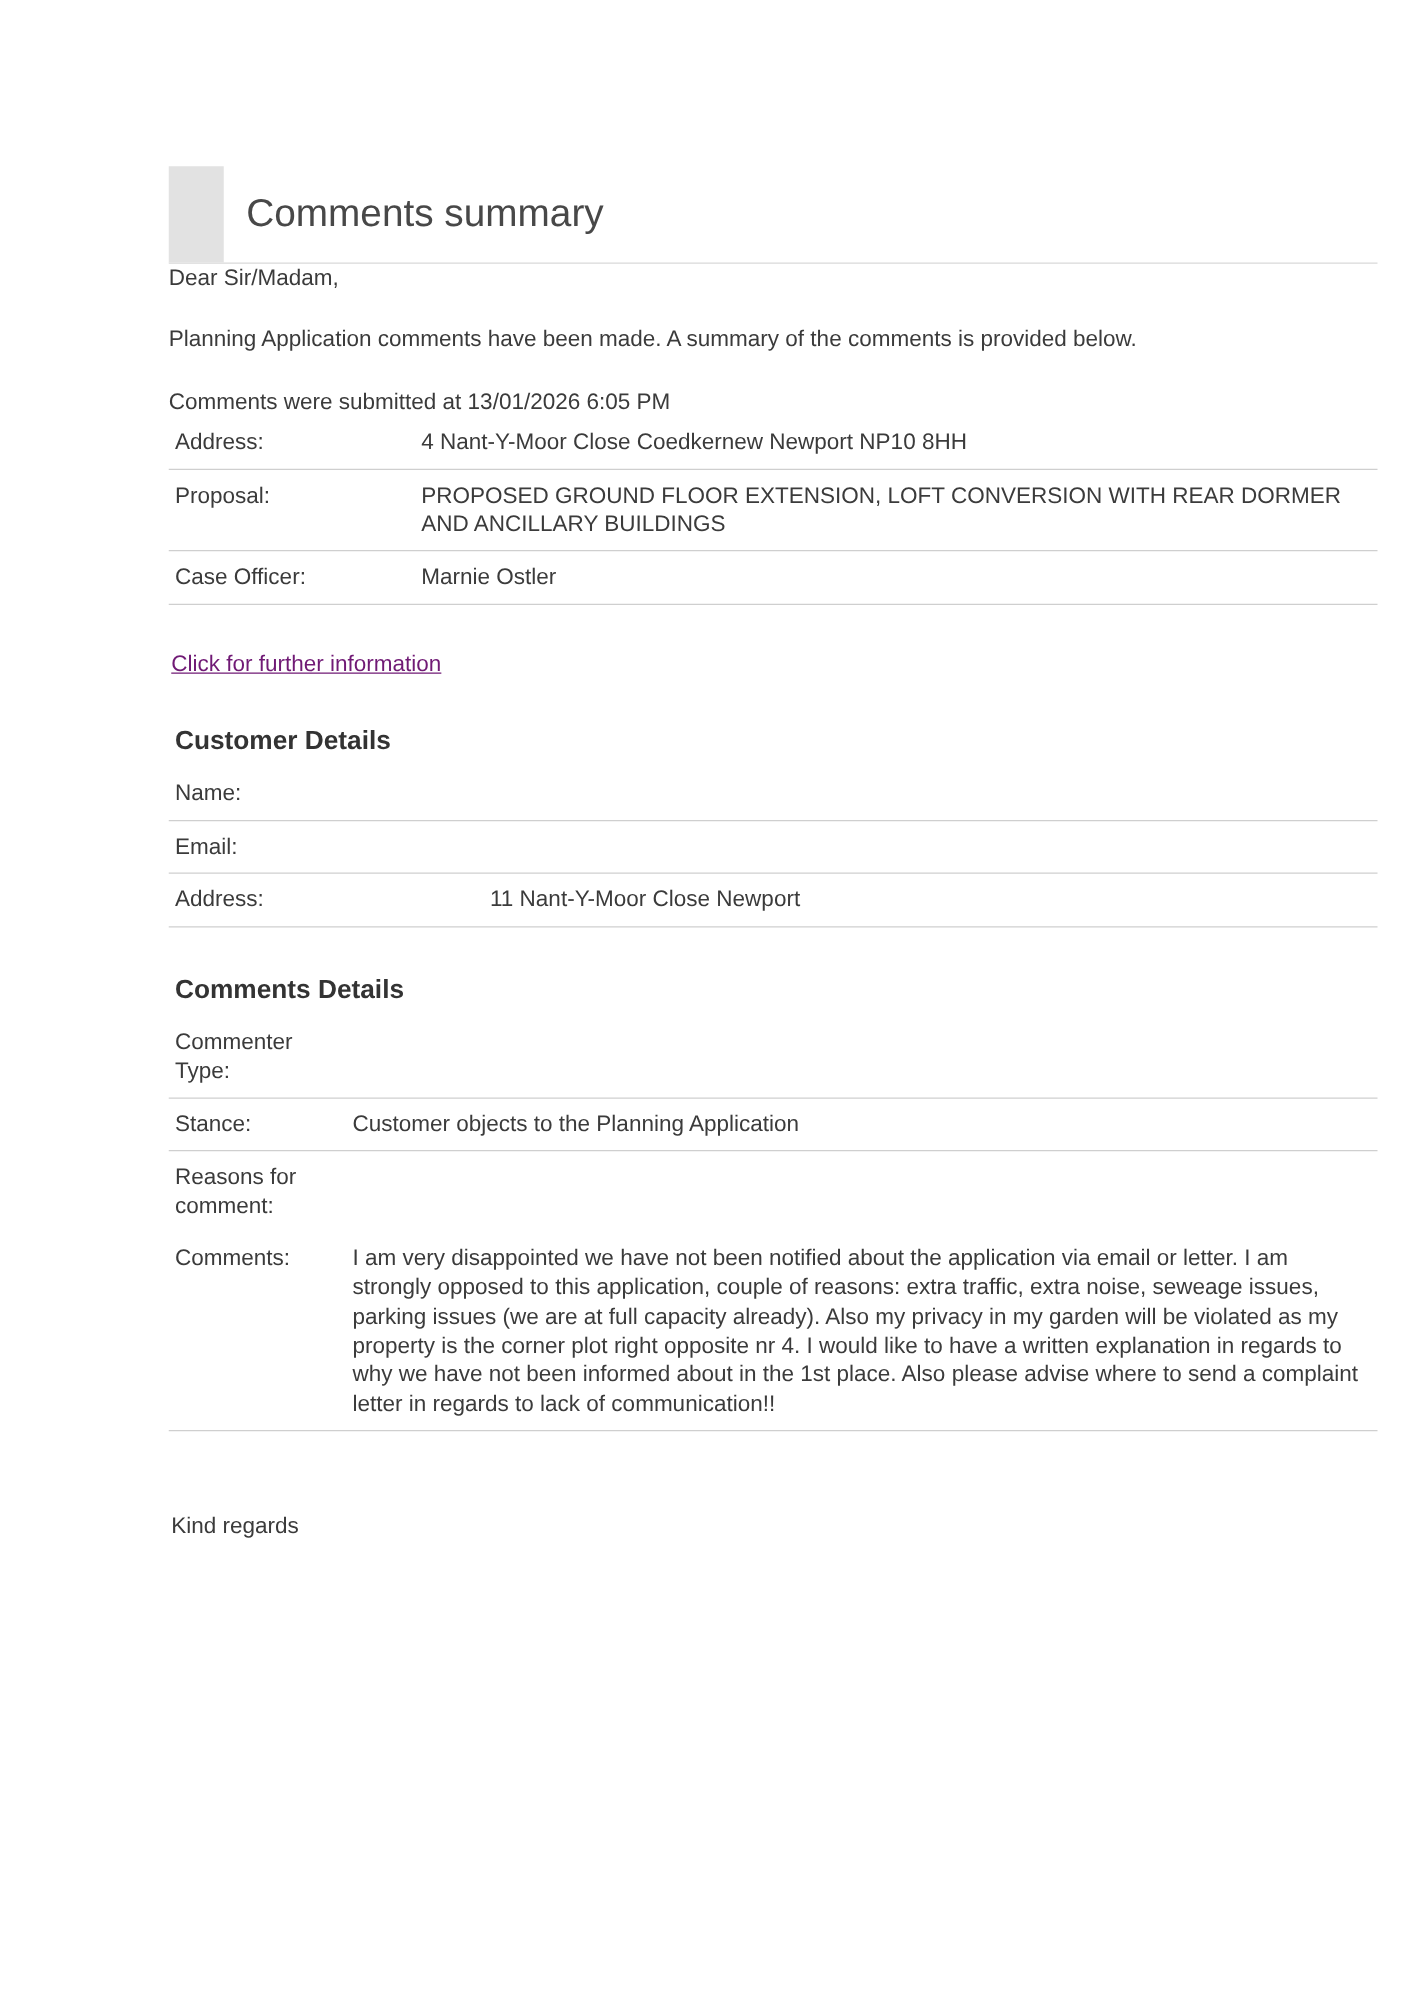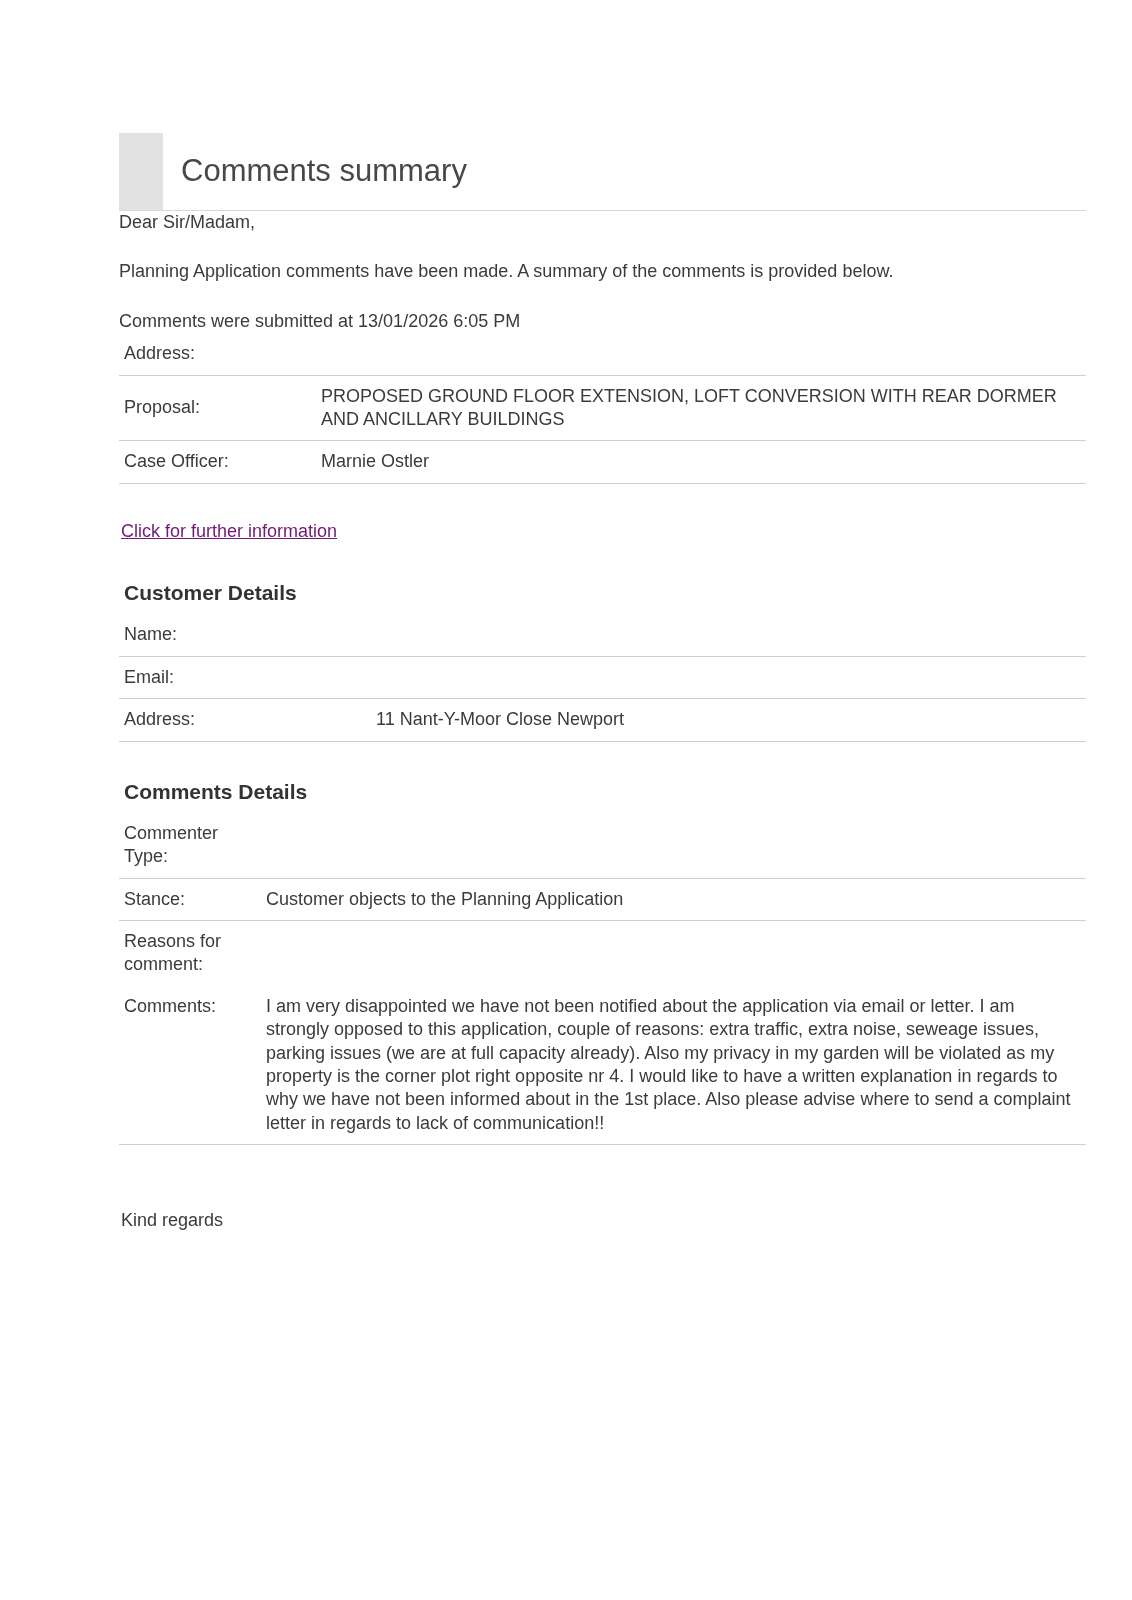--- a/index.html
+++ b/index.html
@@ -11,21 +11,21 @@
     width: 1132px;
     height: 1600px;
     position: relative;
     font-family: "Liberation Sans", sans-serif;
     color: #3b3b3b;
     font-size: 18px;
     line-height: 1.3;
   }
   .content {
     position: absolute;
-    left: 119px;
+    left: 135px;
     top: 133px;
     width: 967px;
   }
   
   .header {
     display: flex;
     align-items: center;
     border-bottom: 1px solid #d9d9d9;
     padding-bottom: 0;
     height: 77px;
@@ -53,21 +53,21 @@
     color: #333333;
     margin-top: 36px;
     margin-bottom: 8px;
     padding-left: 5px;
   }
   .tbl { width: 100%; }
   .row {
     display: flex;
     border-bottom: 1px solid #cfcfcf;
     padding: 9px 4px 9px 5px;
-    align-items: center;
+    align-items: flex-start;
   }
   .row .lbl { flex-shrink: 0; }
   .row .val { flex-grow: 1; }
   .app-tbl .lbl { width: 197px; }
   .cust-tbl .lbl { width: 252px; }
   .comm-tbl .lbl { width: 142px; }
   .comm-tbl .row { align-items: flex-start; }
   .comm-tbl .row.center { align-items: center; }
   .min-row { min-height: 22px; }
   .link {
@@ -92,20 +92,21 @@
 
   <div class="salutation">Dear Sir/Madam,</div>
 
   <div class="intro-para">Planning Application comments have been made. A summary of the comments is provided below.</div>
 
   <div class="submitted">Comments were submitted at 13/01/2026 6:05 PM</div>
 
   <div class="tbl app-tbl">
     <div class="row">
       <div class="lbl">Address:</div>
+      <div class="val">4 Nant-Y-Moor Close Coedkernew Newport NP10 8HH</div>
     </div>
     <div class="row">
       <div class="lbl">Proposal:</div>
       <div class="val">PROPOSED GROUND FLOOR EXTENSION, LOFT CONVERSION WITH REAR DORMER AND ANCILLARY BUILDINGS</div>
     </div>
     <div class="row">
       <div class="lbl">Case Officer:</div>
       <div class="val">Marnie Ostler</div>
     </div>
   </div>

